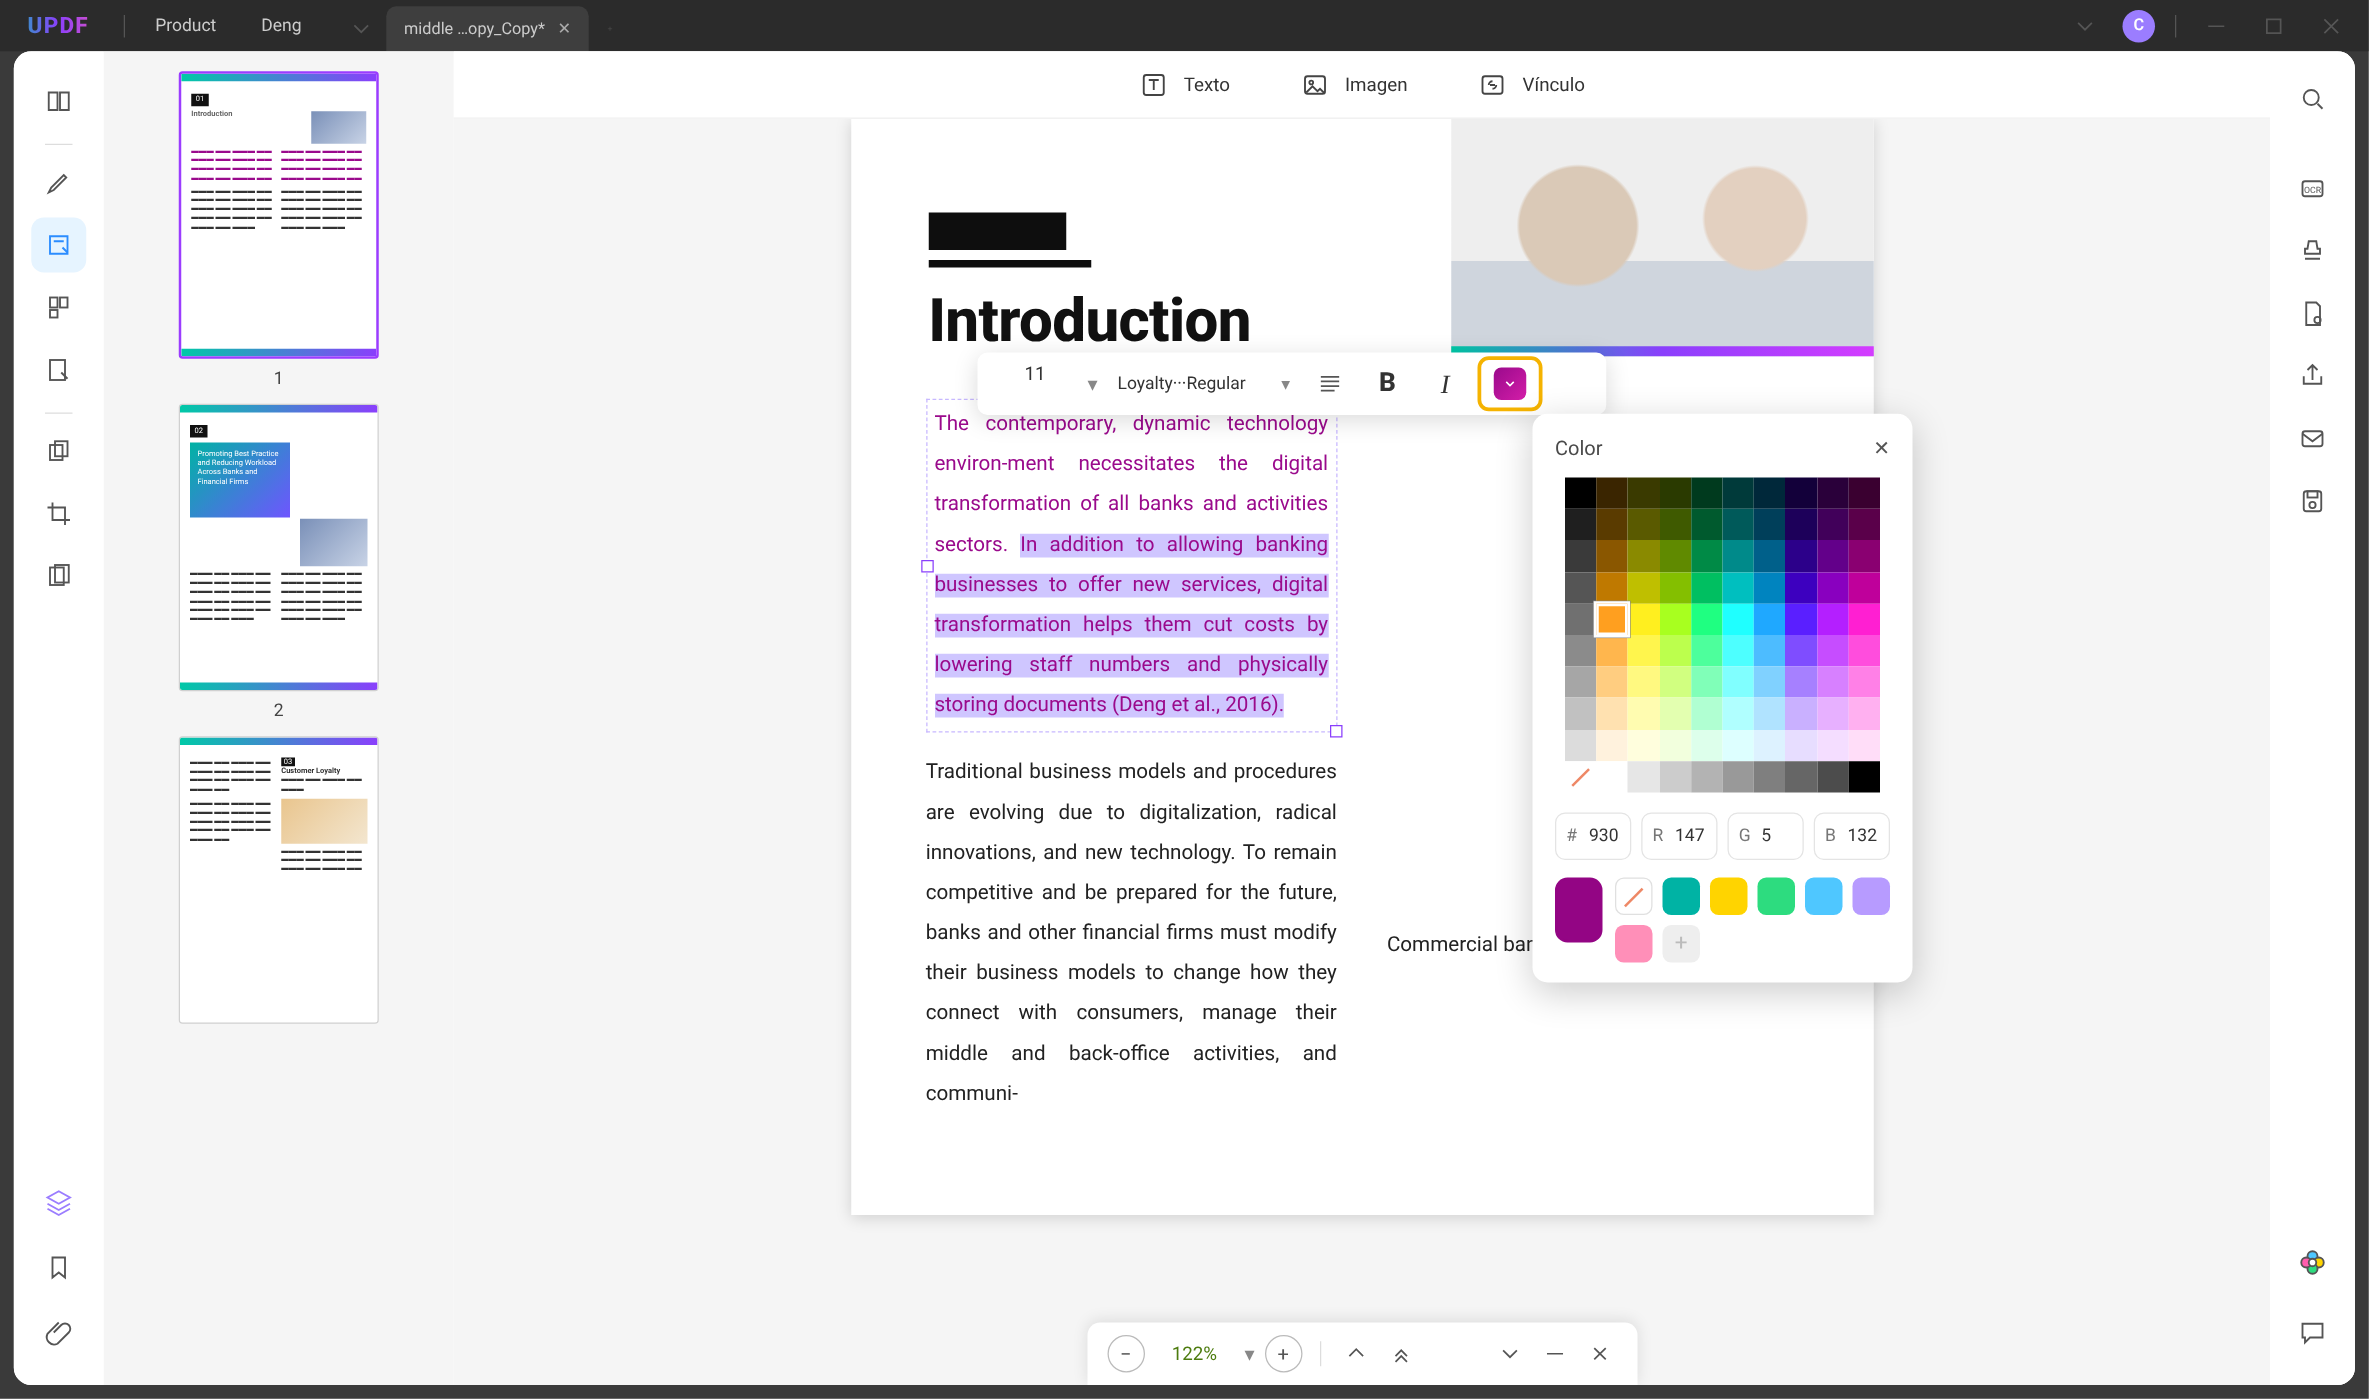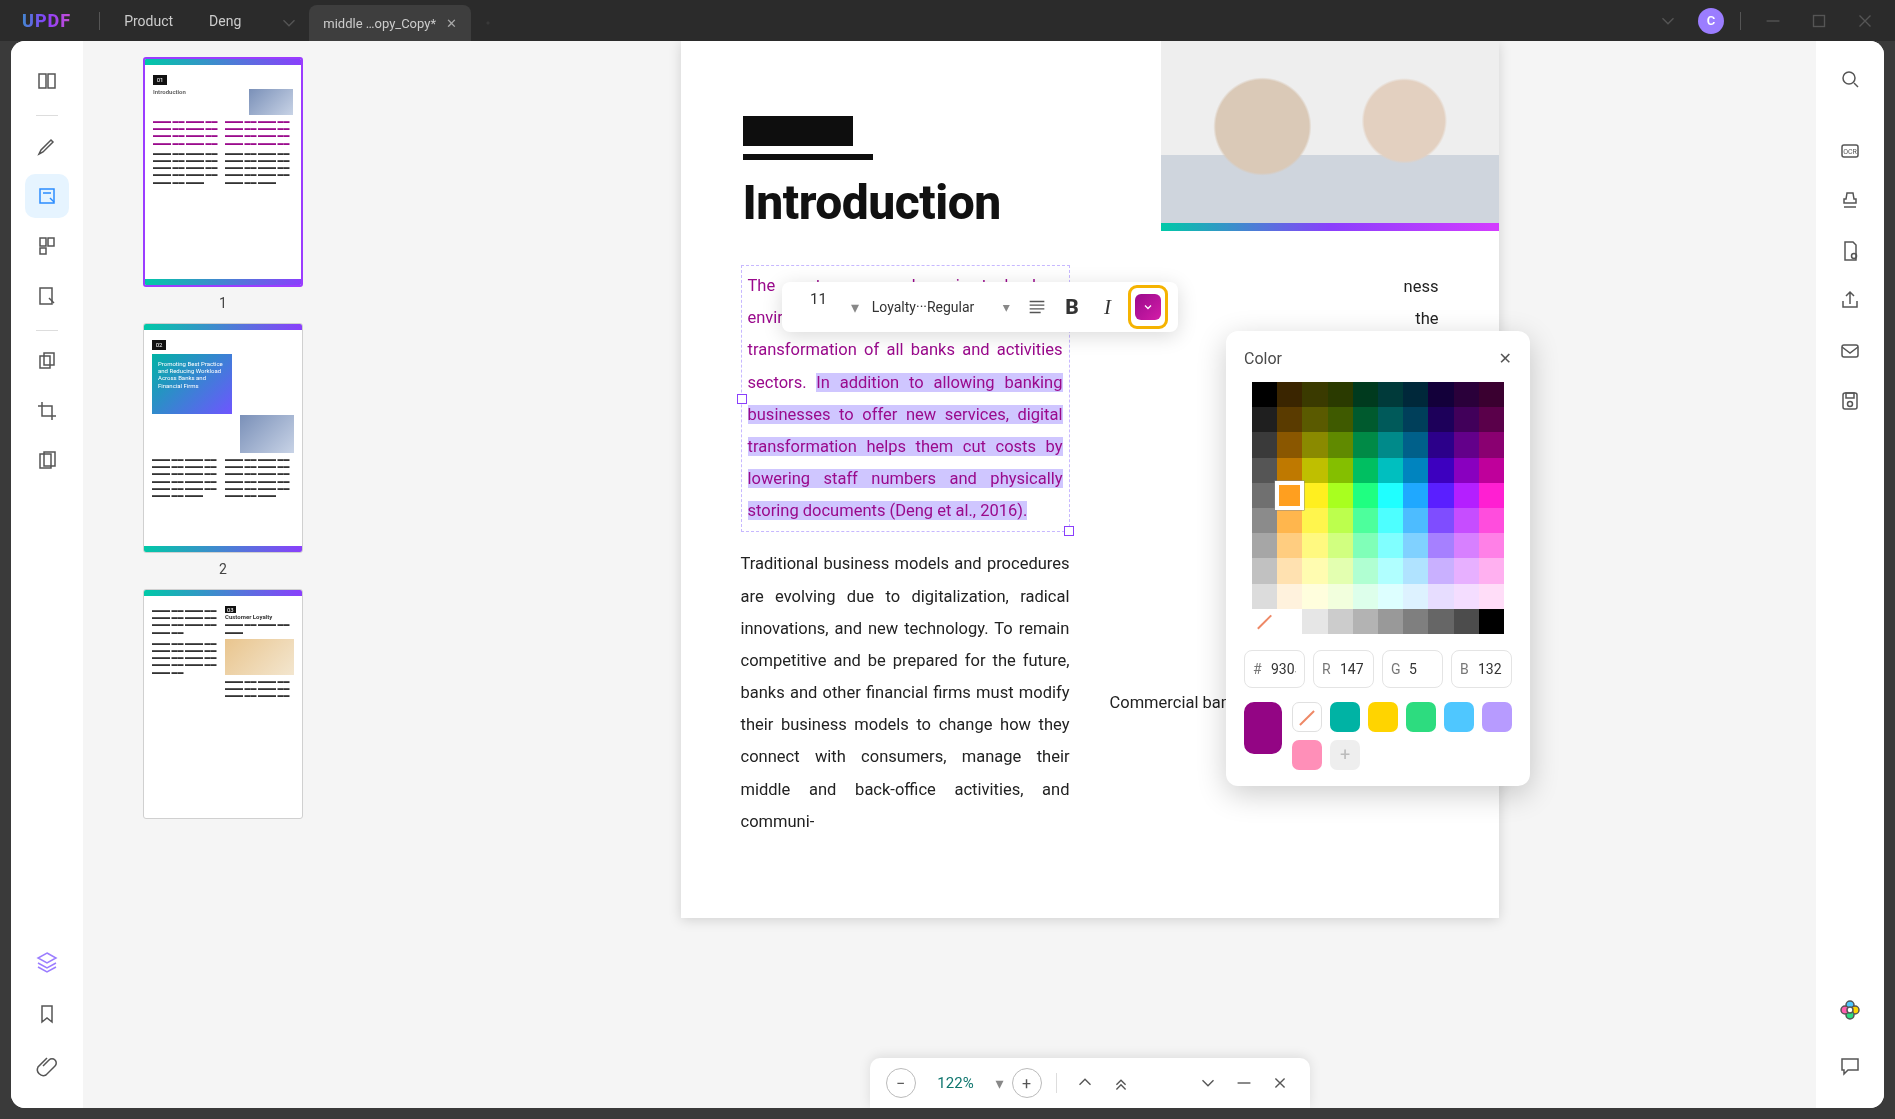--- a/index.html
+++ b/index.html
@@ -67,21 +67,21 @@
 .text-cols { padding:40px 60px 0; display:flex; gap:40px; font-size:16.5px; line-height:1.95; color:#222; text-align:justify; }
 .col { flex:1; }
 .edit-box { border:1.5px dashed #c7b8ff; padding:4px 6px; position:relative; margin-top:-6px; margin-bottom:16px; }
 .edit-box::before,.edit-box::after{content:"";position:absolute;width:8px;height:8px;border:1.5px solid #8a3ffc;background:#fff;}
 .edit-box::before{left:-5px;top:50%;transform:translateY(-50%);}
 .edit-box::after{right:-5px;bottom:-5px;}
 .para1 { color:#9a0a8c; }
 .sel-hl { background:#cfc6ff; }
 
 
-.fmt-bar { position:absolute; left:419px; top:241px; width:396px; height:50px; background:#fff; border-radius:8px; box-shadow:0 4px 20px rgba(0,0,0,.15); display:flex; align-items:center; padding:0 10px; gap:6px; }
+.fmt-bar { position:absolute; left:419px; top:241px; width:503px; height:50px; background:#fff; border-radius:8px; box-shadow:0 4px 20px rgba(0,0,0,.15); display:flex; align-items:center; padding:0 10px; gap:6px; }
 .fmt-sz { width:72px; height:34px; border:none; background:transparent; font-size:15px; color:#333; text-align:center; }
 .fmt-drop { width:12px; color:#888; cursor:pointer; }
 .fmt-font { flex:0 0 150px; height:34px; display:flex; align-items:center; justify-content:space-between; font-family:monospace; font-size:14px; color:#333; padding:0 6px; }
 .fmt-btn { width:40px; height:36px; display:flex; align-items:center; justify-content:center; cursor:pointer; border-radius:6px; color:#333; font-size:21px; }
 .fmt-btn.bold{font-weight:800;}
 .fmt-btn.ital{font-style:italic; font-family:Georgia,serif;}
 .color-btn-wrap{ width:52px; height:44px; border:3px solid #f5b301; border-radius:9px; display:flex; align-items:center; justify-content:center; }
 .color-chip { width:26px; height:26px; border-radius:6px; background:linear-gradient(135deg,#9a0a8c,#d31da8); display:flex; align-items:center; justify-content:center; }
 .color-chip svg{width:12px;height:12px;stroke:#fff;fill:none;stroke-width:2.5;}
 
@@ -103,21 +103,21 @@
 .big-swatch{ width:52px; height:52px; border-radius:10px; border:2.5px solid #930584; background:#930584; }
 .sw-grid{ display:grid; grid-template-columns:repeat(6,30px); gap:8px; }
 .sw{ width:30px; height:30px; border-radius:7px; }
 .sw.none{ background:#fff; border:1px solid #e0e0e0; position:relative;}
 .sw.none::after{content:"";position:absolute;left:4px;right:4px;top:50%;height:2px;background:#e86;transform:rotate(-45deg);}
 .sw.add{ background:#eee; color:#bbb; display:flex;align-items:center;justify-content:center; font-size:18px;}
 
 
 .zoom-bar{ position:absolute; left:50%; transform:translateX(-50%); bottom:0; height:50px; width:440px; background:#fff; border-radius:10px 10px 0 0; box-shadow:0 -2px 12px rgba(0,0,0,.1); display:flex; align-items:center; gap:8px; padding:0 16px; }
 .zb-btn{ width:30px;height:30px;border-radius:50%;border:1.5px solid #bbb;display:flex;align-items:center;justify-content:center;color:#555;cursor:pointer;}
-.zb-val{ width:64px; text-align:center; font-size:15px; color:#0f766e; }
+.zb-val{ width:64px; text-align:center; font-size:15px; color:#4d7c0f; }
 .zb-sep{ width:1px; height:20px; background:#ddd; margin:0 6px;}
 .zb-ic{ width:28px;height:28px;display:flex;align-items:center;justify-content:center;color:#666;cursor:pointer;}
 
 
 .right-rail{ width:68px; background:#fff; display:flex; flex-direction:column; align-items:center; padding-top:16px; }
 .right-rail .rail-btn{ margin-bottom:6px; }
 .right-rail .rb-bottom{ margin-top:auto; padding-bottom:14px; display:flex; flex-direction:column; align-items:center; gap:6px;}
 .flower{ width:24px;height:24px; }
 .flower circle{ }
 
@@ -298,20 +298,44 @@
           <div style="display:flex;gap:4px;margin-top:4px;color:#333">
             <div style="flex:1">▬▬▬ ▬▬ ▬▬▬ ▬▬ ▬▬▬ ▬▬ ▬▬▬ ▬▬ ▬▬▬ ▬▬ ▬▬▬ ▬▬ ▬▬▬ ▬▬ ▬▬▬ ▬▬ ▬▬▬ ▬▬</div>
             <div style="flex:1"><div class="thumb-pic" style="float:none;width:100%;height:36px;margin:0 0 2px 0;background:linear-gradient(135deg,#e9c58e,#f3e6cf)"></div>▬▬▬ ▬▬ ▬▬▬ ▬▬ ▬▬▬ ▬▬ ▬▬▬ ▬▬ ▬▬▬ ▬▬ ▬▬▬ ▬▬</div>
           </div>
         </div>
       </div>
     </div>
   </div>
 
   <div class="canvas">
+    <div class="tool-switch">
+      <div class="ts-item">
+        <svg viewBox="0 0 24 24">
+            <rect x="4" y="4" width="16" height="16" rx="2"></rect>
+            <path d="M8 8h8M12 8v8"></path>
+          </svg>
+        <span>Texto</span>
+      </div>
+      <div class="ts-item">
+        <svg viewBox="0 0 24 24">
+            <rect x="4" y="5" width="16" height="14" rx="2"></rect>
+            <circle cx="9" cy="10" r="1.5"></circle>
+            <path d="M5 18l5-5 4 4 2-2 4 4"></path>
+          </svg>
+        <span>Imagen</span>
+      </div>
+      <div class="ts-item">
+        <svg viewBox="0 0 24 24">
+            <rect x="4" y="5" width="16" height="14" rx="2"></rect>
+            <path d="M9 12a3 3 0 013-3h0M15 12a3 3 0 01-3 3h0M10 12h4"></path>
+          </svg>
+        <span>Vínculo</span>
+      </div>
+    </div>
 
     <div class="page-scroll">
       <div class="page">
         <div class="page-top">
           <div class="left">
             <div class="blackbox"></div>
             <div class="blackline"></div>
             <div class="h-title">Introduction</div>
           </div>
           <div class="hero">

